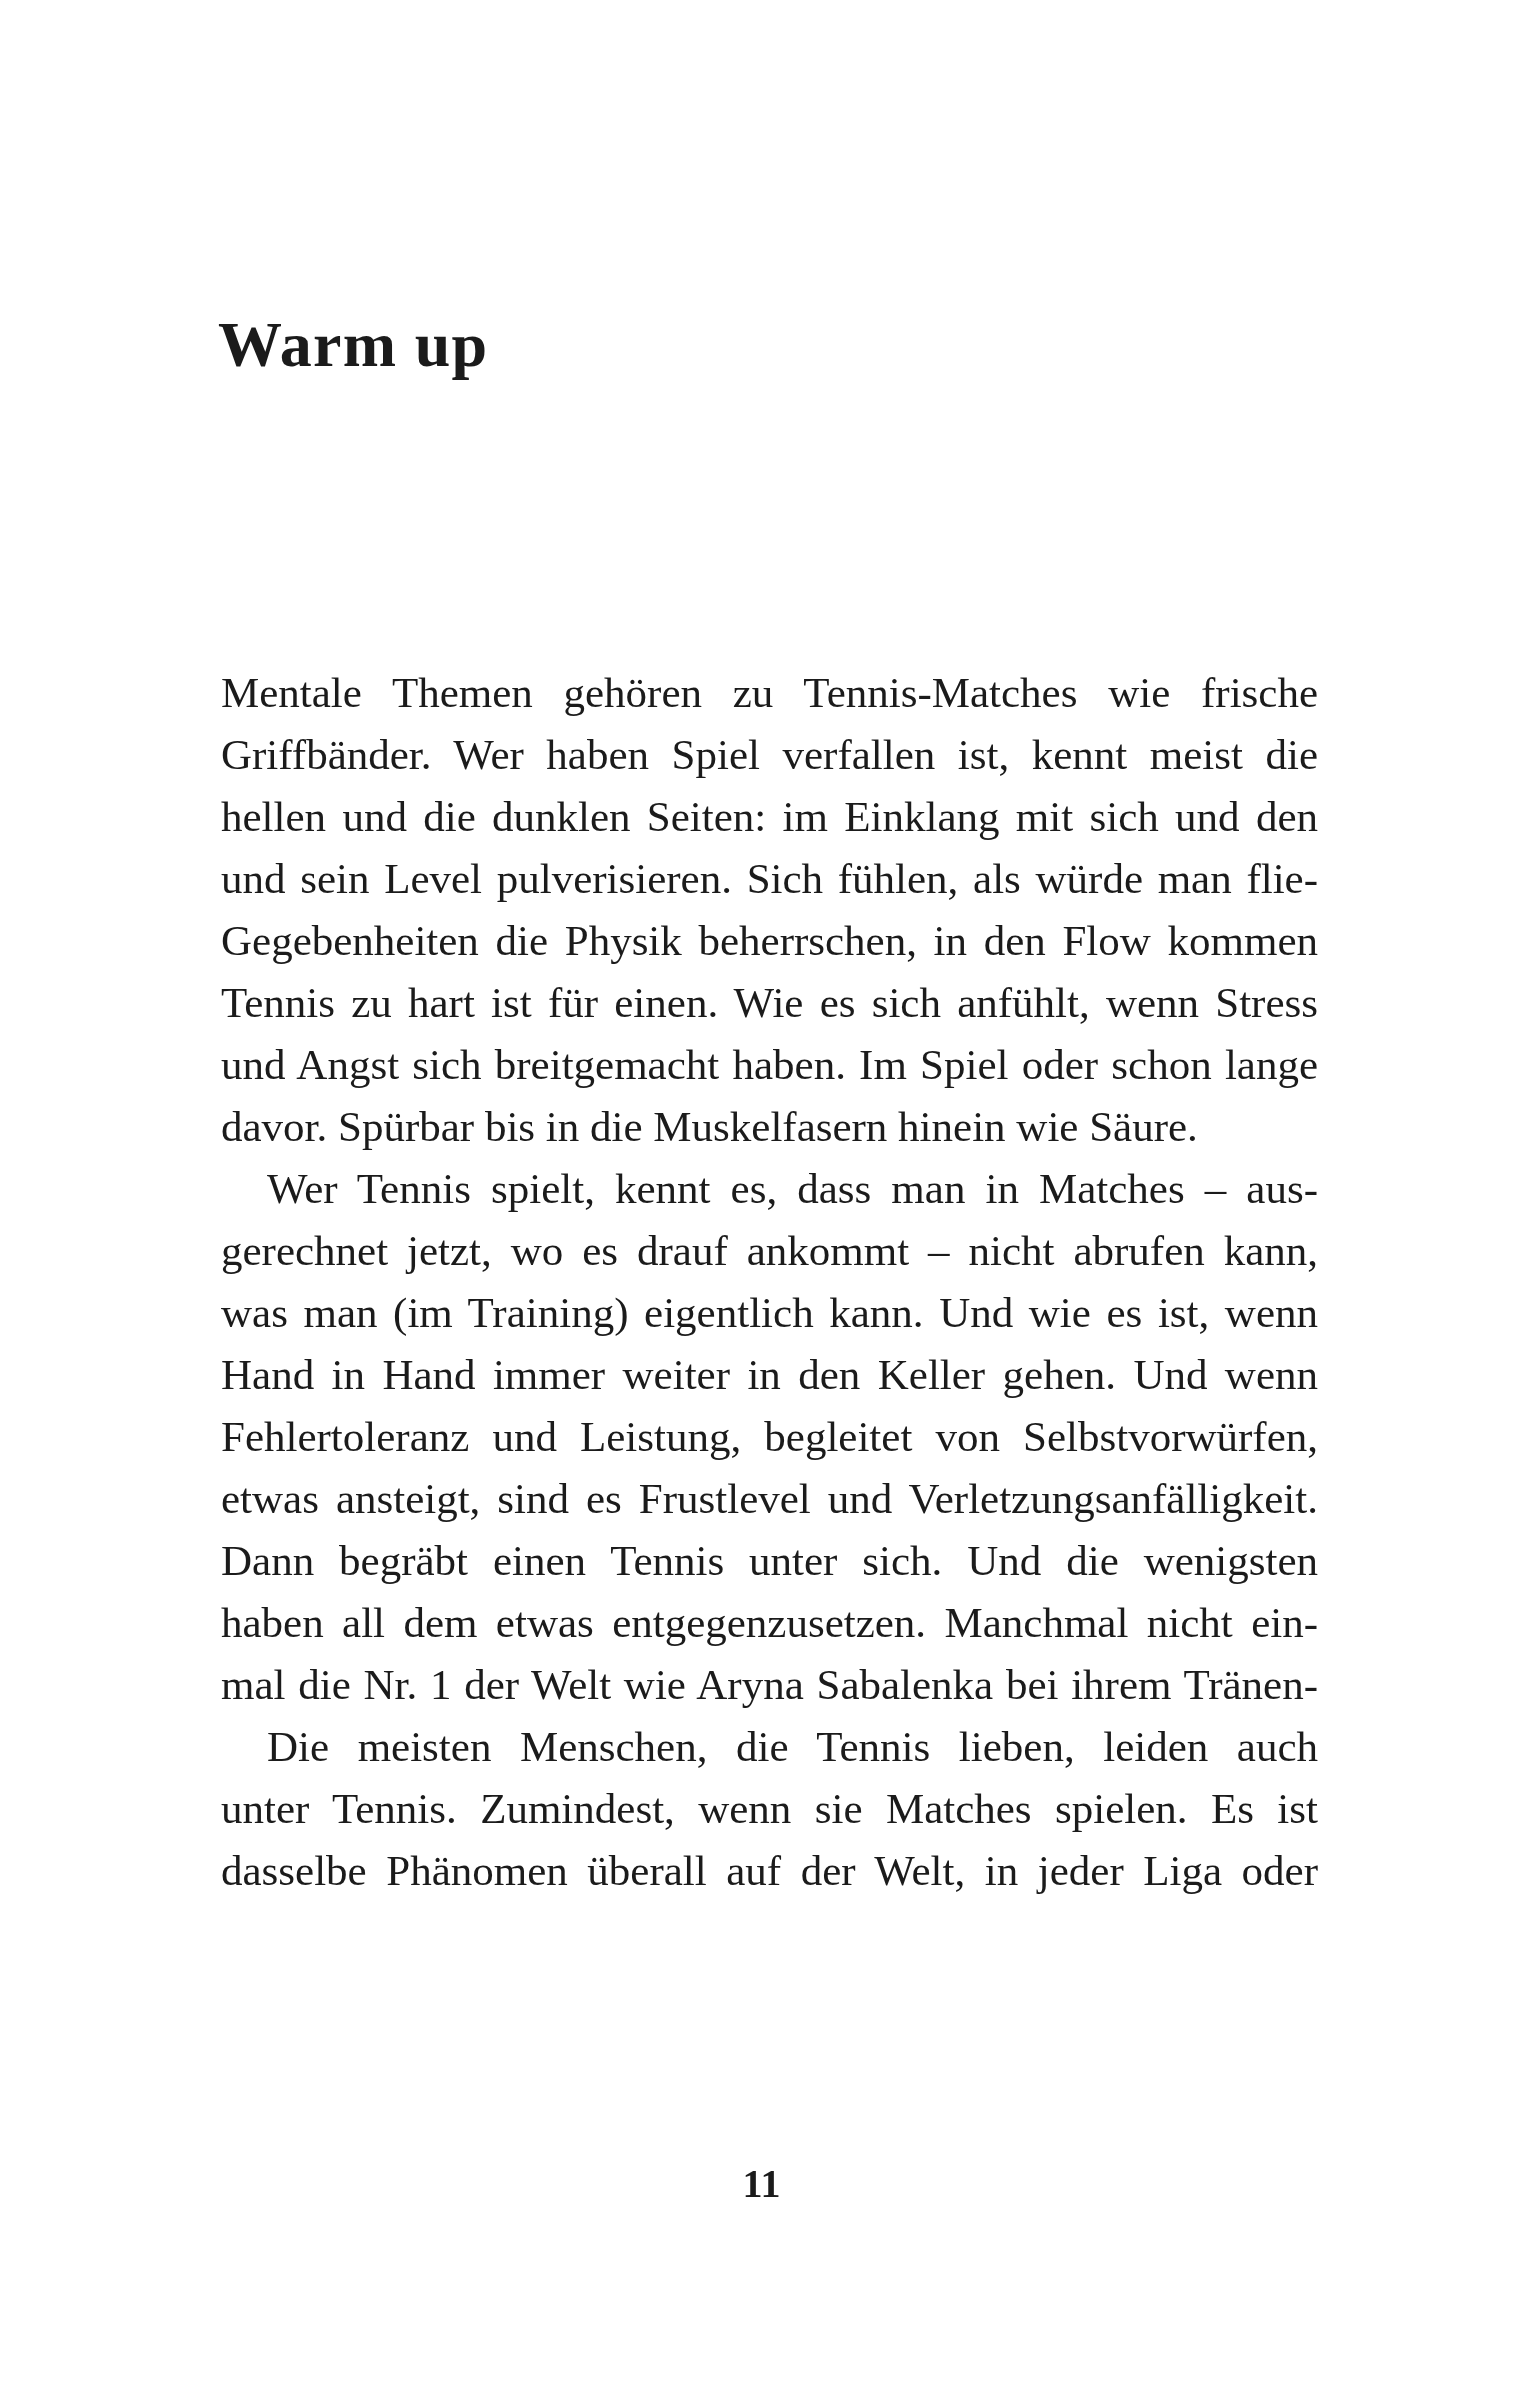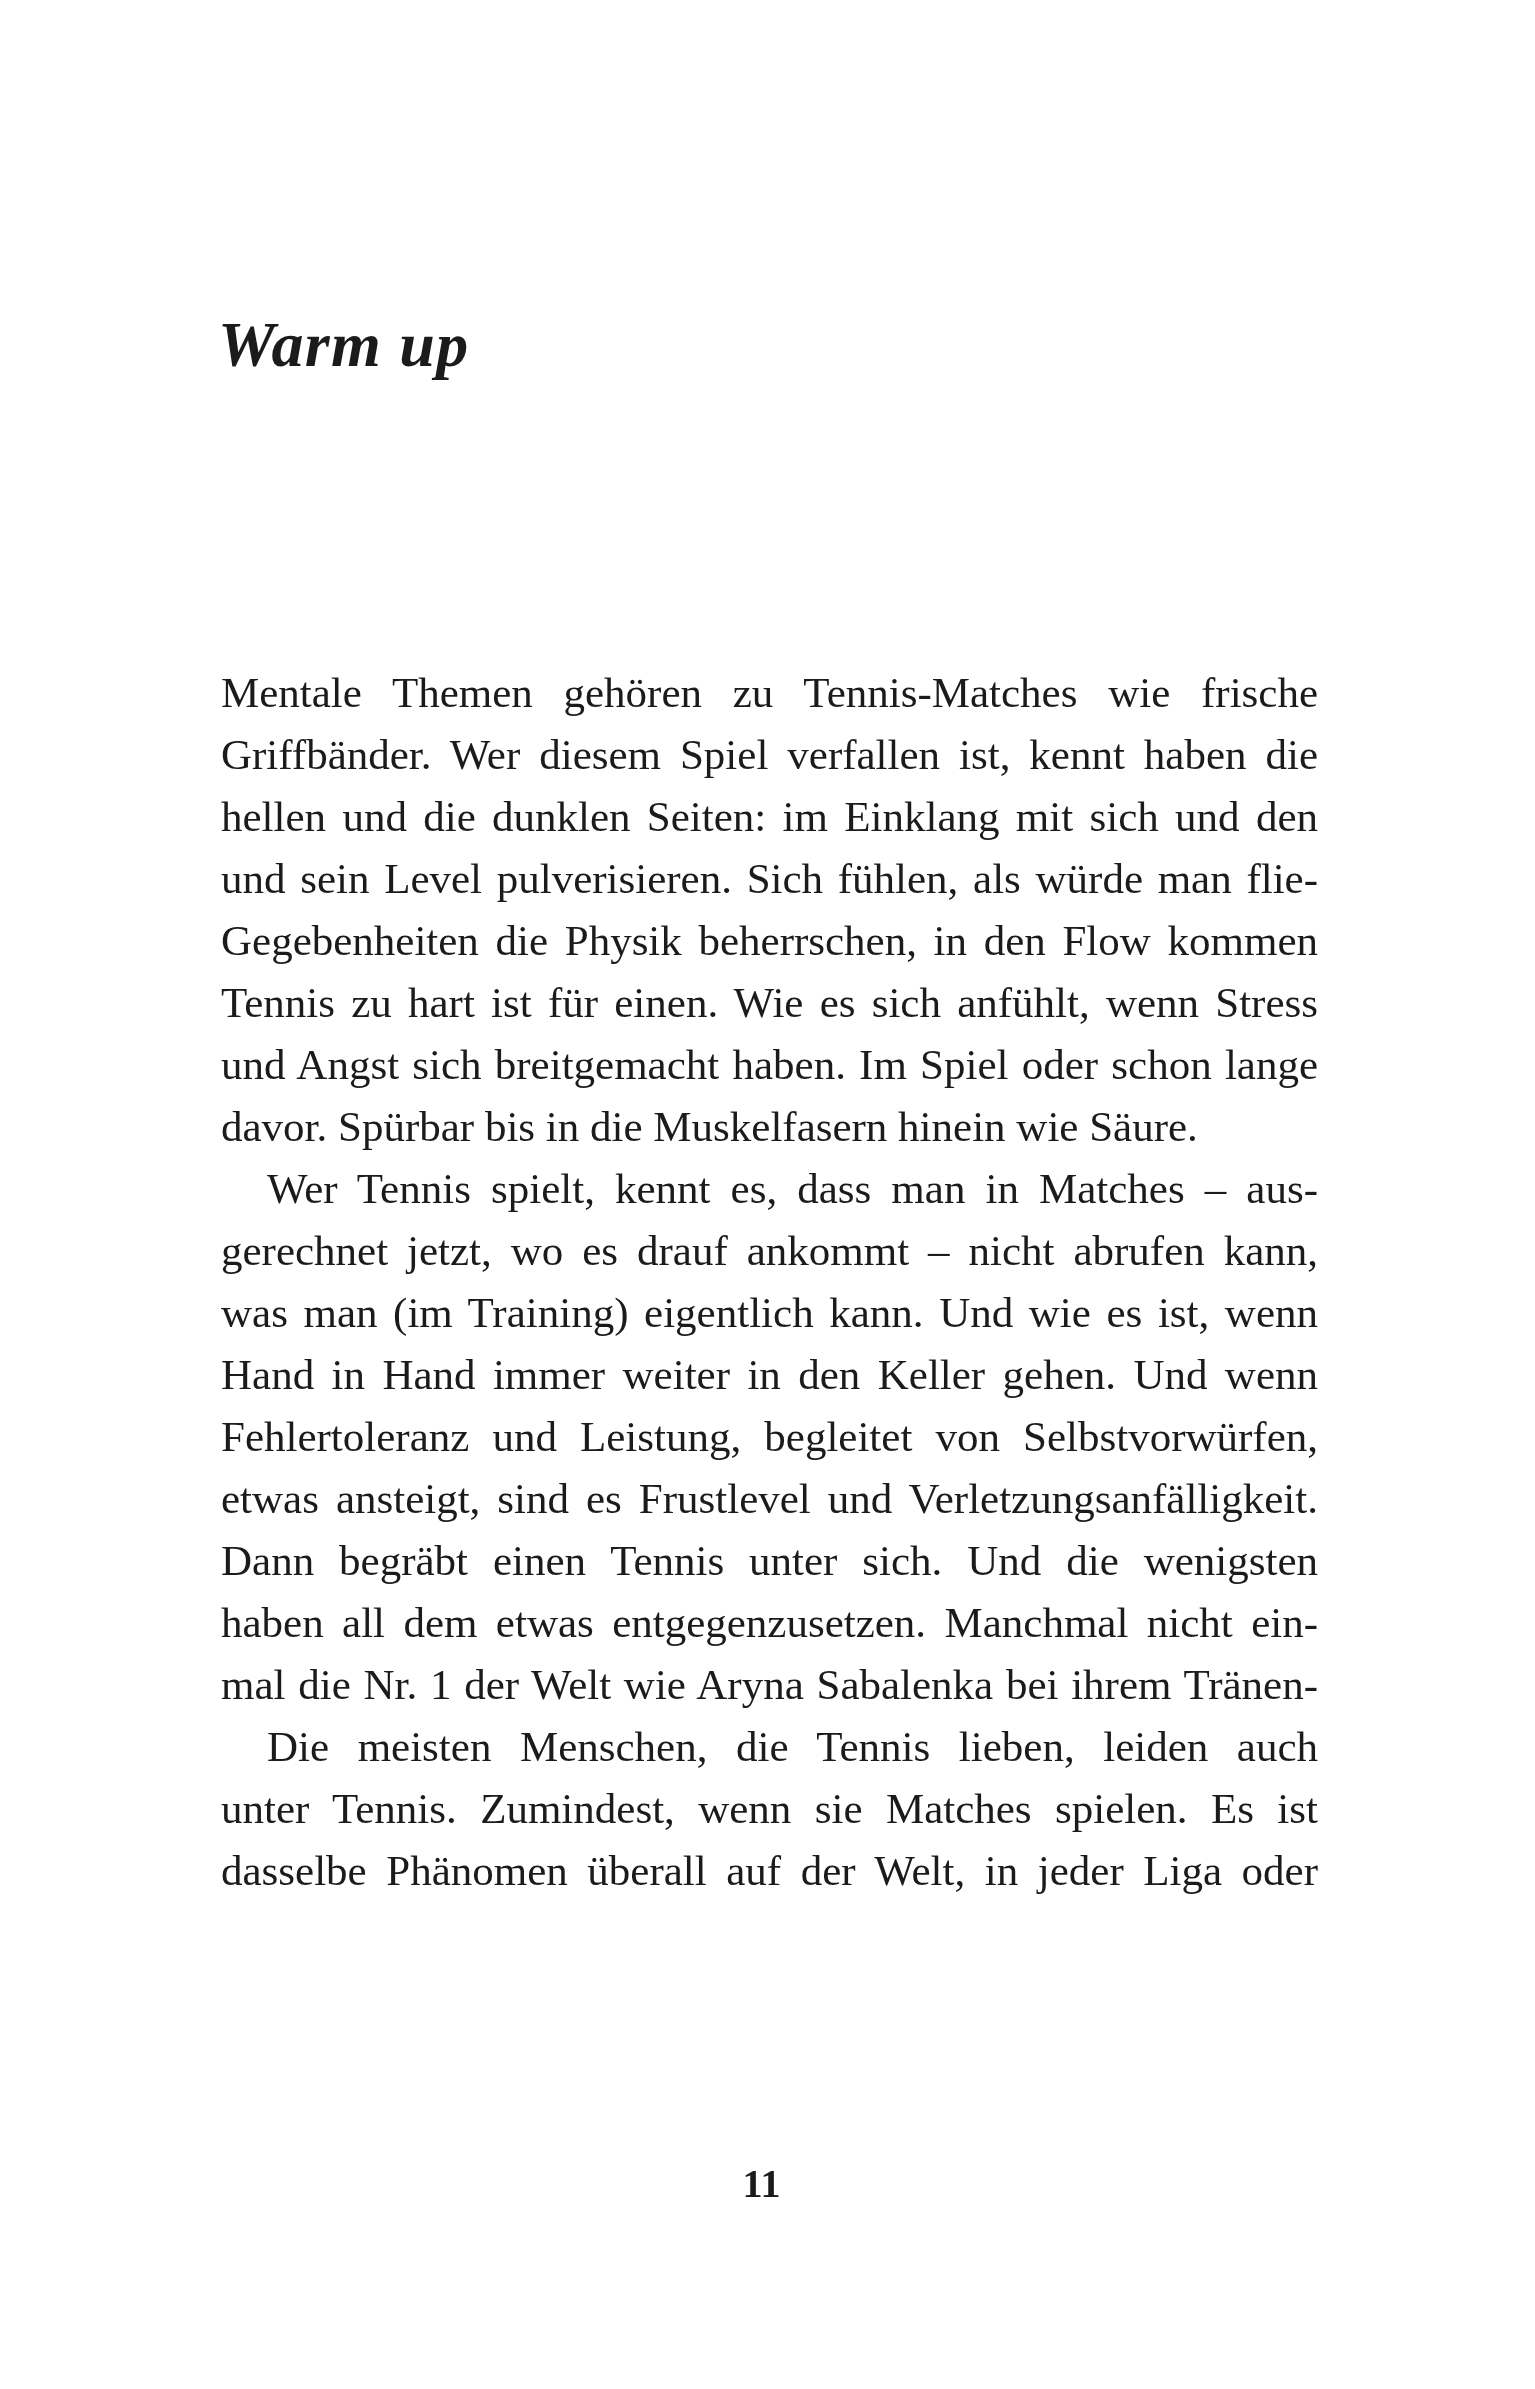--- a/index.html
+++ b/index.html
@@ -17,21 +17,20 @@
     overflow: hidden;
   }
   .chapter-title {
     position: absolute;
     left: 218px;
     top: 313px;
     margin: 0;
     font-size: 64px;
     line-height: 64px;
     font-weight: 700;
-    font-style: italic;
     letter-spacing: 1.3px;
     white-space: nowrap;
   }
   .text-block {
     position: absolute;
     left: 221px;
     top: 662px;
     width: 1097px;
   }
   .line {
@@ -64,21 +63,21 @@
 </style>
 </head>
 <body>
 
 <div class="page">
 
   <h1 class="chapter-title">Warm up</h1>
 
   <div class="text-block">
     <p class="line">Mentale Themen gehören zu Tennis-Matches wie frische</p>
-    <p class="line">Griffbänder. Wer diesem Spiel verfallen ist, kennt haben die</p>
+    <p class="line">Griffbänder. Wer haben Spiel verfallen ist, kennt meist die</p>
     <p class="line">hellen und die dunklen Seiten: im Einklang mit sich und den</p>
     <p class="line">und sein Level pulverisieren. Sich fühlen, als würde man flie-</p>
     <p class="line">Gegebenheiten die Physik beherrschen, in den Flow kommen</p>
     <p class="line">Tennis zu hart ist für einen. Wie es sich anfühlt, wenn Stress</p>
     <p class="line">und Angst sich breitgemacht haben. Im Spiel oder schon lange</p>
     <p class="line para-end">davor. Spürbar bis in die Muskelfasern hinein wie Säure.</p>
 
     <p class="line indent">Wer Tennis spielt, kennt es, dass man in Matches – aus-</p>
     <p class="line">gerechnet jetzt, wo es drauf ankommt – nicht abrufen kann,</p>
     <p class="line">was man (im Training) eigentlich kann. Und wie es ist, wenn</p>

